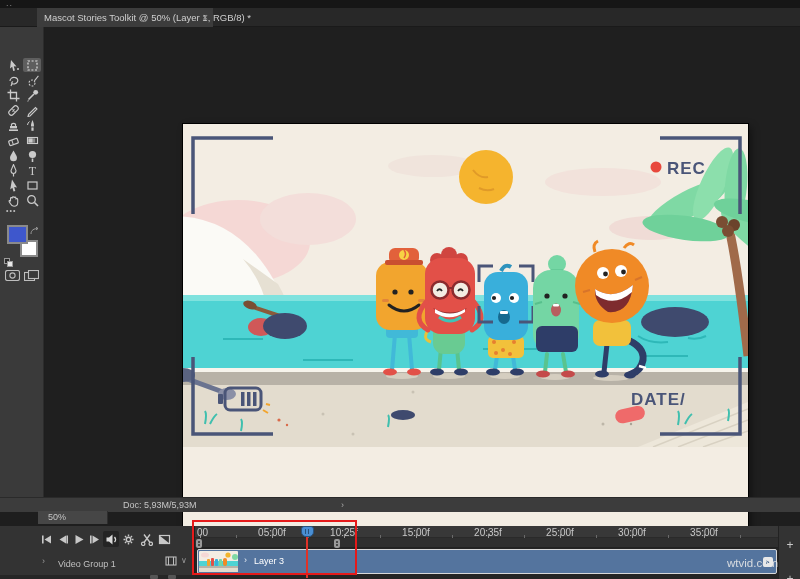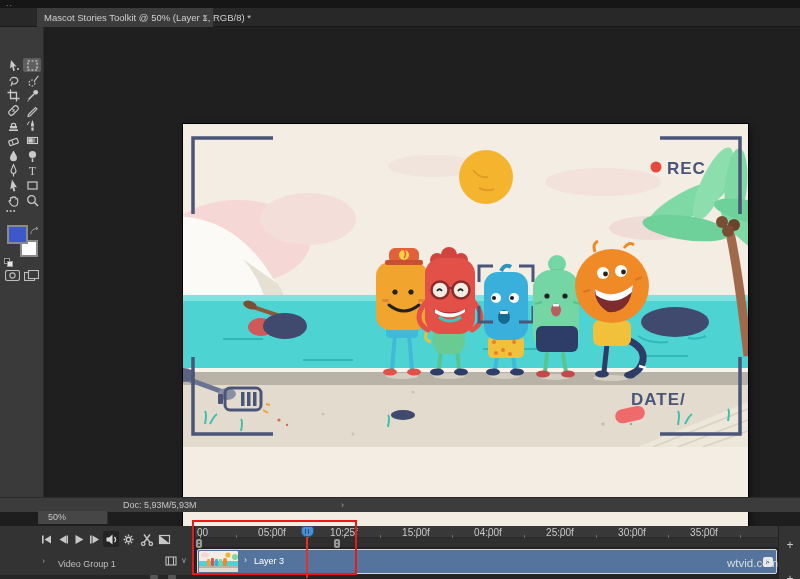--- a/index.html
+++ b/index.html
@@ -530,21 +530,21 @@
         <span class="sliver-ico" style="left:150px"></span>
         <span class="sliver-ico" style="left:168px"></span>
       </div>
     </div>
 
     <div class="ruler">
       <span class="tick-label first" style="left:2px">00</span>
       <span class="tick-label" style="left:77px">05:00f</span>
       <span class="tick-label" style="left:149px">10:25f</span>
       <span class="tick-label" style="left:221px">15:00f</span>
-      <span class="tick-label" style="left:293px">04:00f</span>
+      <span class="tick-label" style="left:293px">20:35f</span>
       <span class="tick-label" style="left:365px">25:00f</span>
       <span class="tick-label" style="left:437px">30:00f</span>
       <span class="tick-label" style="left:509px">35:00f</span>
       <i class="tickmark" style="left:5px"></i>
         <i class="tickmark" style="left:77px"></i>
       <i class="tickmark" style="left:149px"></i>
         <i class="tickmark" style="left:221px"></i>
       <i class="tickmark" style="left:293px"></i>
         <i class="tickmark" style="left:365px"></i>
       <i class="tickmark" style="left:437px"></i>

